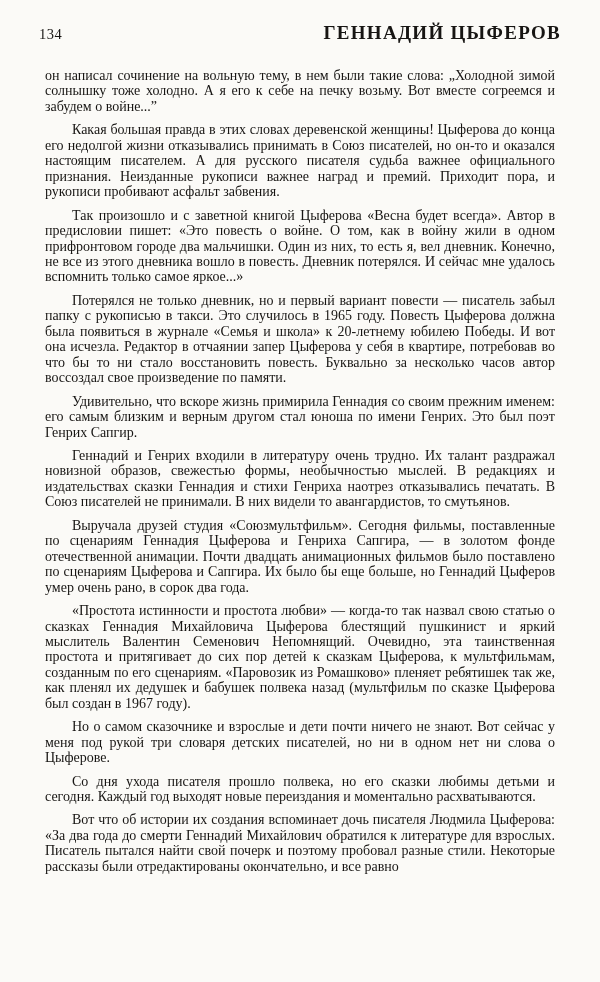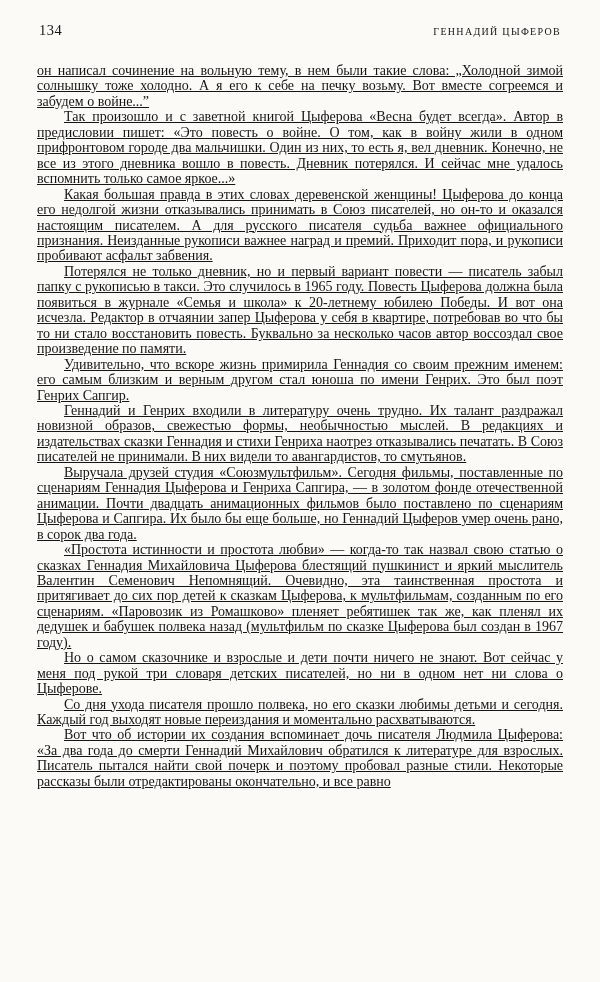--- a/index.html
+++ b/index.html
@@ -20,55 +20,54 @@
     justify-content: space-between;
     align-items: baseline;
     font-family: "Liberation Serif", serif;
     padding: 0 2px;
   }
   .pagenum {
     font-size: 14.5px;
     letter-spacing: 0.5px;
   }
   .runtitle {
-    font-weight: normal;
-    font-size: 10px;
+    font-weight: bold;
+    font-size: 19px;
     letter-spacing: 1.3px;
   }
   .body-text {
     margin-top: 24px;
     font-family: "Liberation Serif", serif;
     font-size: 14px;
     line-height: 15.45px;
     text-align: justify;
     color: #171513;
     hyphens: auto;
     -webkit-hyphens: auto;
   }
   .body-text p {
-    margin: 0;
+    margin: 8px;
     text-indent: 27px;
-    text-decoration: underline;
   }
   .body-text p.noindent {
     text-indent: 0;
   }
 </style>
 </head>
 <body>
 
 <div class="page">
   <header class="running-head">
     <span class="pagenum">134</span>
     <span class="runtitle">ГЕННАДИЙ ЦЫФЕРОВ</span>
   </header>
   <main class="body-text">
     <p class="noindent">он написал сочинение на вольную тему, в нем были такие слова: „Холодной зимой солнышку тоже холодно. А я его к себе на печку возьму. Вот вместе согреемся и забудем о войне...”</p>
+    <p>Какая большая правда в этих словах деревенской женщины! Цыферова до конца его недолгой жизни отказывались принимать в Союз писателей, но он-то и оказался настоящим писателем. А для русского писателя судьба важнее официального признания. Неизданные рукописи важнее наград и премий. Приходит пора, и рукописи пробивают асфальт забвения.</p>
     <p>Так произошло и с заветной книгой Цыферова «Весна будет всегда». Автор в предисловии пишет: «Это повесть о войне. О том, как в войну жили в одном прифронтовом городе два мальчишки. Один из них, то есть я, вел дневник. Конечно, не все из этого дневника вошло в повесть. Дневник потерялся. И сейчас мне удалось вспомнить только самое яркое...»</p>
-    <p>Какая большая правда в этих словах деревенской женщины! Цыферова до конца его недолгой жизни отказывались принимать в Союз писателей, но он-то и оказался настоящим писателем. А для русского писателя судьба важнее официального признания. Неизданные рукописи важнее наград и премий. Приходит пора, и рукописи пробивают асфальт забвения.</p>
     <p>Потерялся не только дневник, но и первый вариант повести — писатель забыл папку с рукописью в такси. Это случилось в 1965 году. Повесть Цыферова должна была появиться в журнале «Семья и школа» к 20-летнему юбилею Победы. И вот она исчезла. Редактор в отчаянии запер Цыферова у себя в квартире, потребовав во что бы то ни стало восстановить повесть. Буквально за несколько часов автор воссоздал свое произведение по памяти.</p>
     <p>Удивительно, что вскоре жизнь примирила Геннадия со своим прежним именем: его самым близким и верным другом стал юноша по имени Генрих. Это был поэт Генрих Сапгир.</p>
     <p>Геннадий и Генрих входили в литературу очень трудно. Их талант раздражал новизной образов, свежестью формы, необычностью мыслей. В редакциях и издательствах сказки Геннадия и стихи Генриха наотрез отказывались печатать. В Союз писателей не принимали. В них видели то авангардистов, то смутьянов.</p>
     <p>Выручала друзей студия «Союзмультфильм». Сегодня фильмы, поставленные по сценариям Геннадия Цыферова и Генриха Сапгира, — в золотом фонде отечественной анимации. Почти двадцать анимационных фильмов было поставлено по сценариям Цыферова и Сапгира. Их было бы еще больше, но Геннадий Цыферов умер очень рано, в сорок два года.</p>
     <p>«Простота истинности и простота любви» — когда-то так назвал свою статью о сказках Геннадия Михайловича Цыферова блестящий пушкинист и яркий мыслитель Валентин Семенович Непомнящий. Очевидно, эта таинственная простота и притягивает до сих пор детей к сказкам Цыферова, к мультфильмам, созданным по его сценариям. «Паровозик из Ромашково» пленяет ребятишек так же, как пленял их дедушек и бабушек полвека назад (мультфильм по сказке Цыферова был создан в 1967 году).</p>
     <p>Но о самом сказочнике и взрослые и дети почти ничего не знают. Вот сейчас у меня под рукой три словаря детских писателей, но ни в одном нет ни слова о Цыферове.</p>
     <p>Со дня ухода писателя прошло полвека, но его сказки любимы детьми и сегодня. Каждый год выходят новые переиздания и моментально расхватываются.</p>
     <p>Вот что об истории их создания вспоминает дочь писателя Людмила Цыферова: «За два года до смерти Геннадий Михайлович обратился к литературе для взрослых. Писатель пытался найти свой почерк и поэтому пробовал разные стили. Некоторые рассказы были отредактированы окончательно, и все равно</p>
   </main>
 </div>

